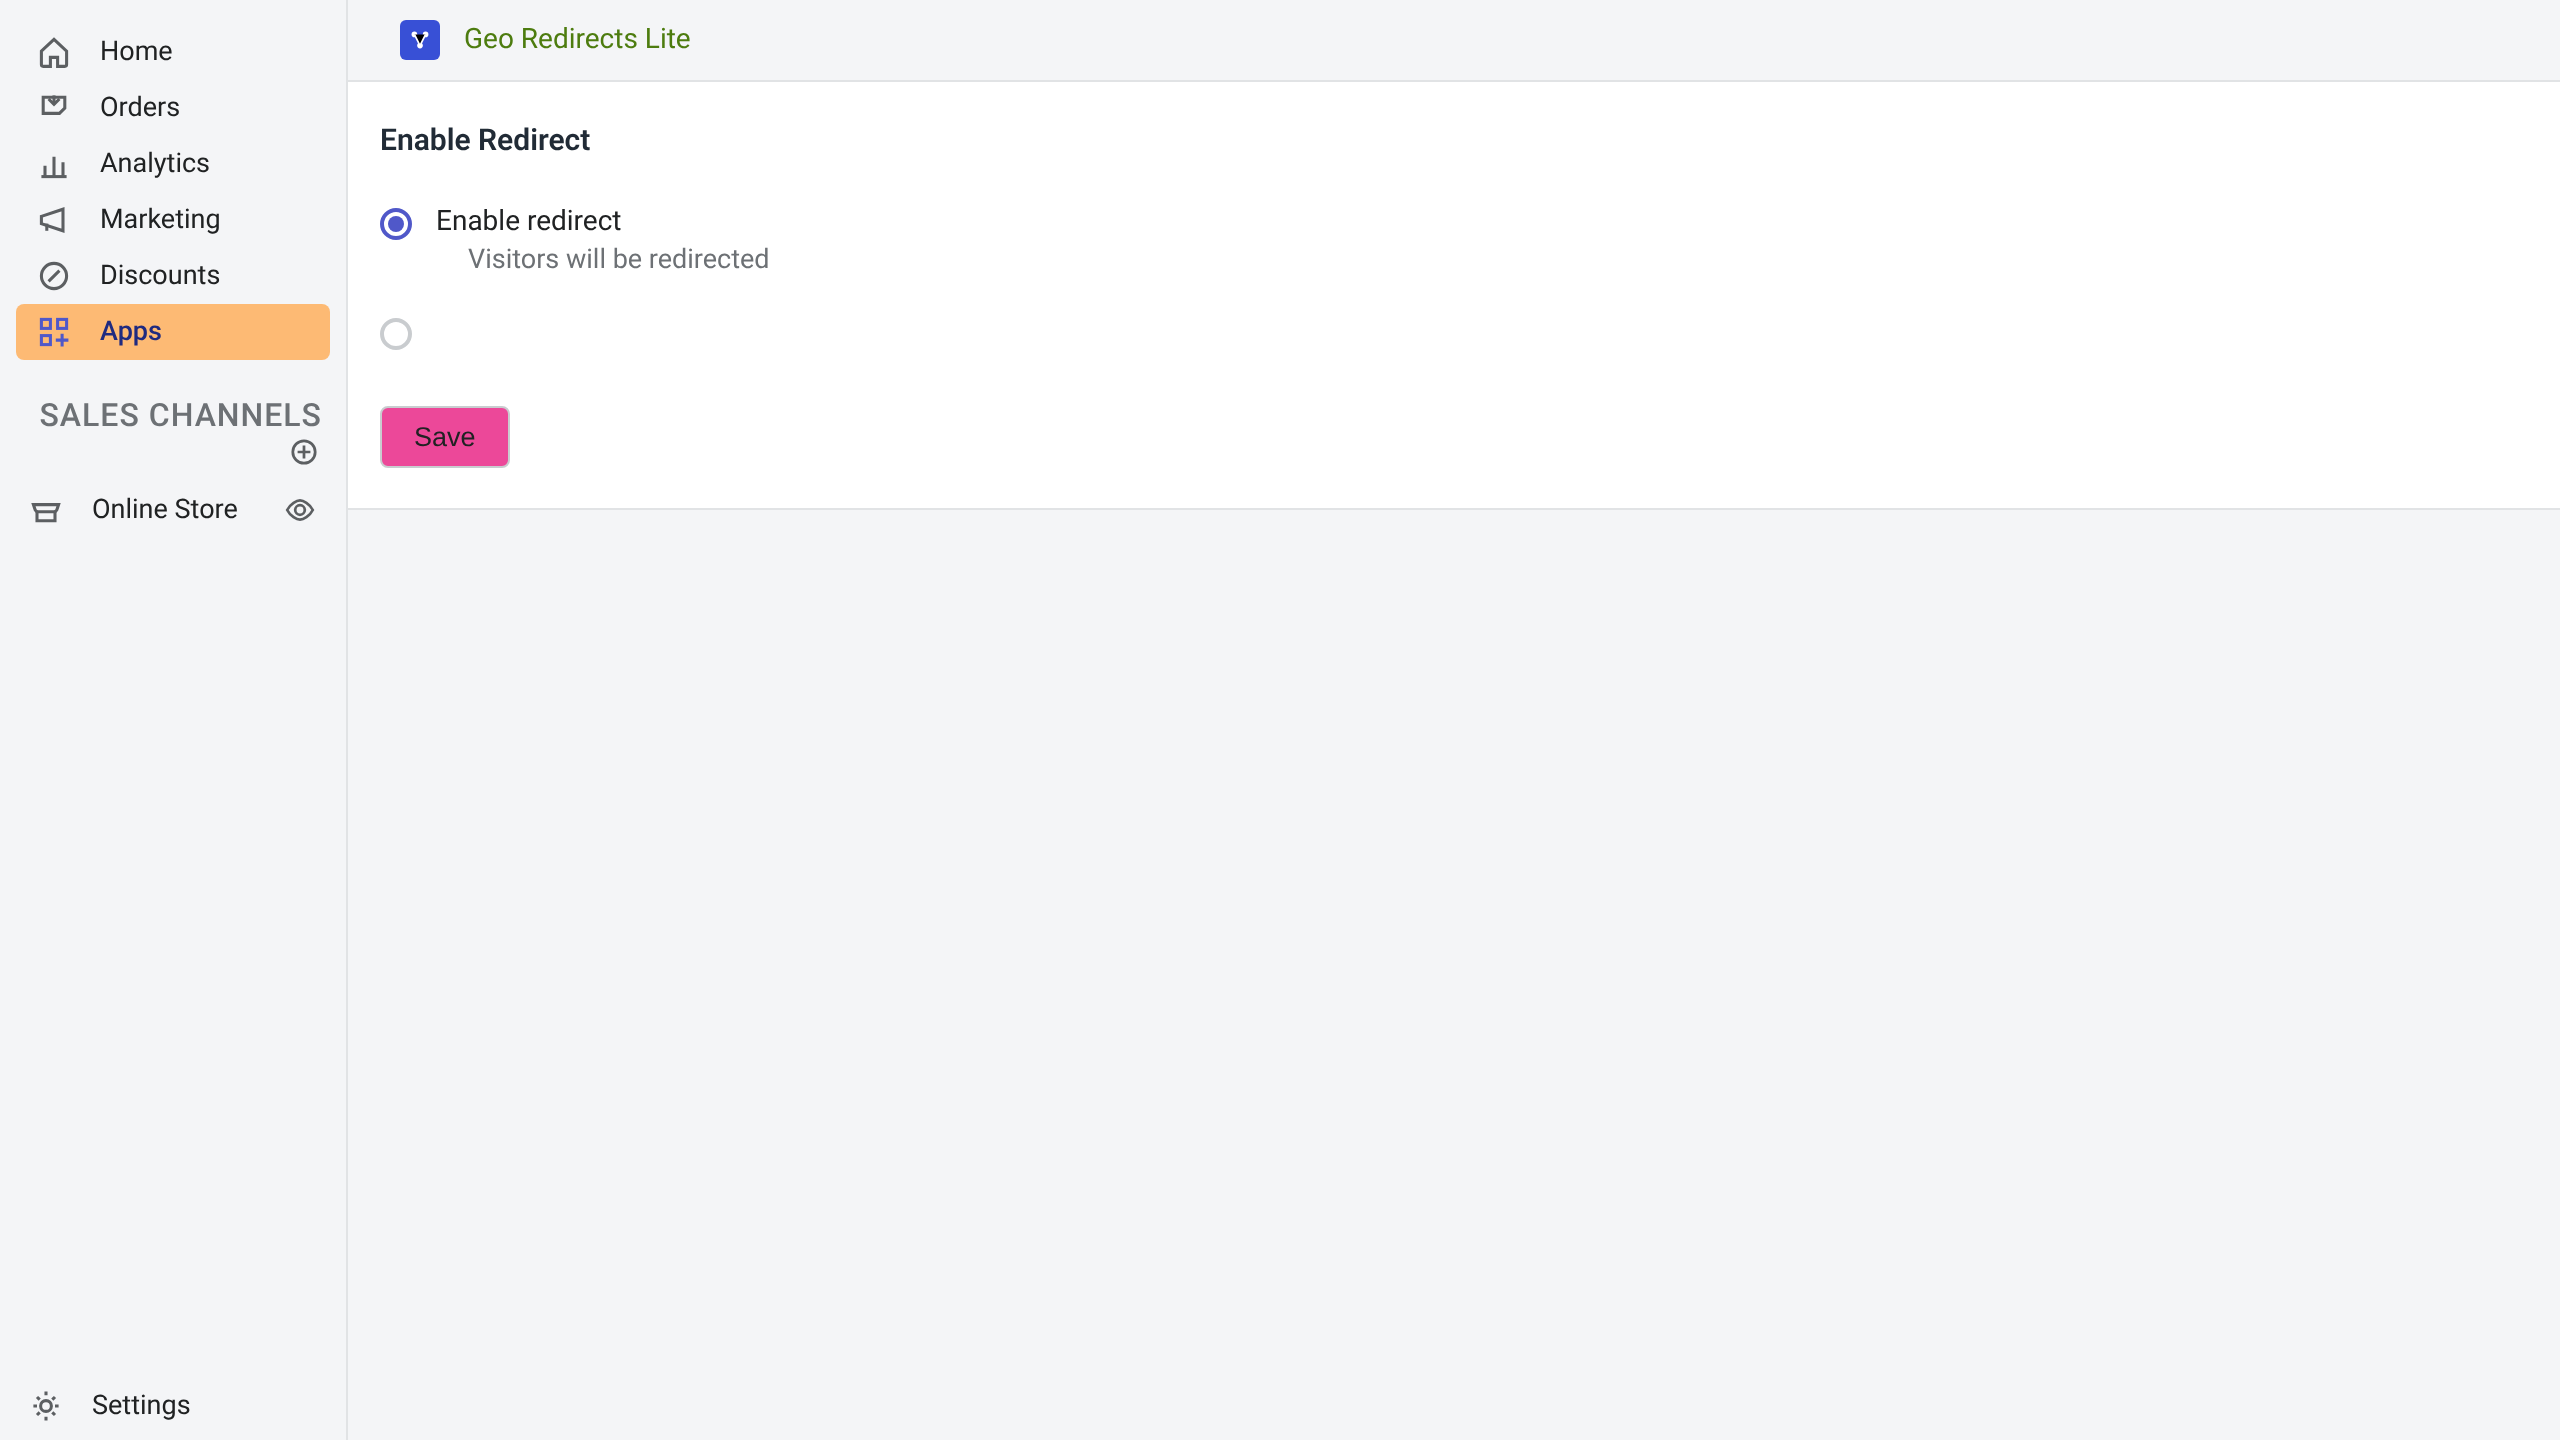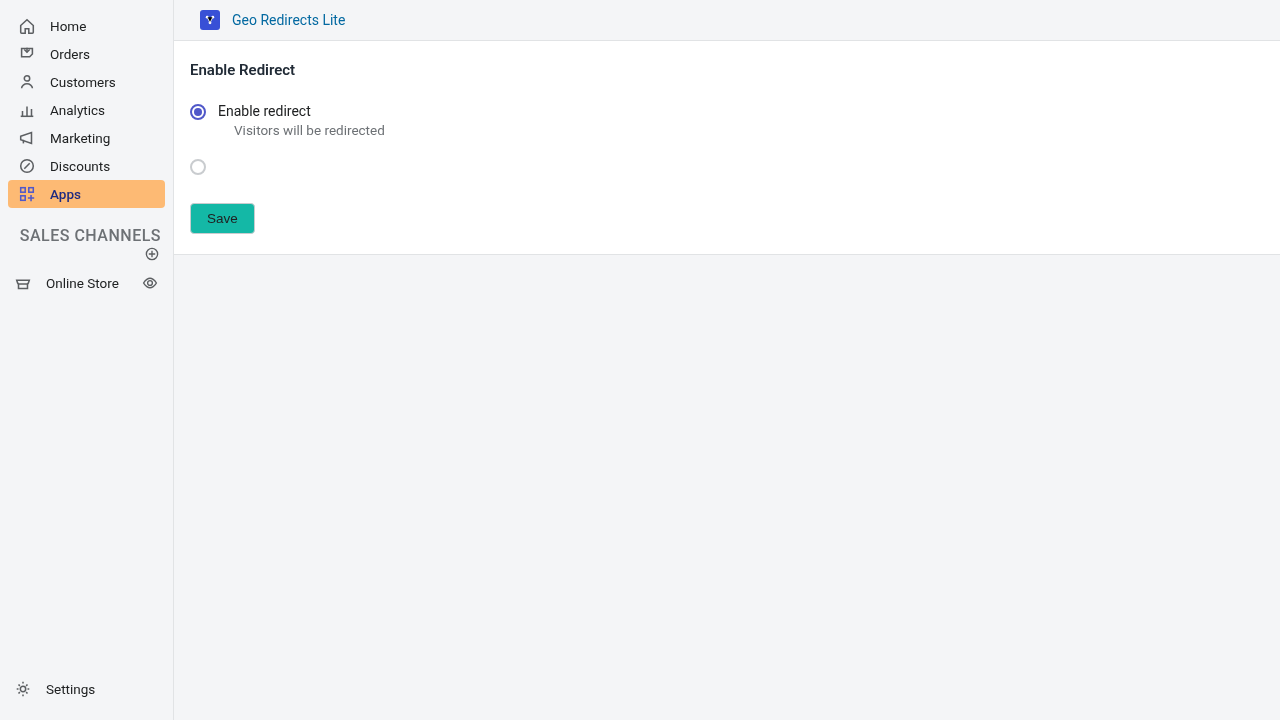--- a/index.html
+++ b/index.html
@@ -57,21 +57,21 @@
   font-size: 13.5px;
   color: #202223;
   cursor: pointer;
 }
 .channel-right-icon { margin-left: auto; color: #8c9196; }
 .spacer { flex: 1; }
 .settings-item {
   display: flex;
   align-items: center;
   gap: 14px;
-  padding: 14px 14px 22px 14px;
+  padding: 14px 14px 8px 14px;
   font-size: 13.5px;
   color: #202223;
   cursor: pointer;
 }
 
 
 .main { flex: 1; background: #f4f5f7; display: flex; flex-direction: column; }
 .app-header {
   display: flex;
   align-items: center;
@@ -79,21 +79,21 @@
   padding: 10px 26px;
   border-bottom: 1px solid #e1e3e5;
   background: #f4f5f7;
 }
 .app-icon {
   width: 20px; height: 20px;
   background: #3850d6;
   border-radius: 3px;
   display: flex; align-items: center; justify-content: center;
 }
-.app-title { font-size: 14px; color: #0369a1; }
+.app-title { font-size: 14px; color: #4d7c0f; }
 
 .tabs {
   display: flex;
   gap: 0;
   padding: 0 18px;
   border-bottom: 1px solid #e1e3e5;
   background: #f4f5f7;
 }
 .tab {
   padding: 12px 14px 10px 14px;
@@ -117,21 +117,21 @@
   border: 2px solid #c9cccf; margin-top: 1px;
   display: flex; align-items: center; justify-content: center;
 }
 .radio.selected { border-color: #5058c9; }
 .radio.selected::after { content: ""; width: 8px; height: 8px; border-radius: 50%; background: #5058c9; }
 .radio-label { font-size: 14px; color: #202223; }
 .radio-help { font-size: 13.5px; color: #6d7175; margin-top: 3px; margin-left: 16px; }
 .save-btn {
   padding: 7px 16px;
   font-size: 13.5px;
-  background: #14b8a6;
+  background: #ec4899;
   border: 1px solid #c9cccf;
   border-radius: 4px;
   cursor: pointer;
   color: #202223;
   margin-top: 8px;
 }
 </style>
 </head>
 <body>
 
@@ -147,29 +147,20 @@
     </li>
     <li class="nav-item">
       <span class="icon-slot">
         <svg viewBox="0 0 20 20" width="18" height="18">
             <path class="icon-stroke" d="M4 4h12v6l-3 3H4V4Z"></path>
             <path class="icon-stroke" d="M10 8V3"></path>
             <path class="icon-stroke" d="M7 5l3 3 3-3"></path>
           </svg>
       </span>
       <span>Orders</span>
-    </li>
-    <li class="nav-item">
-      <span class="icon-slot">
-        <svg viewBox="0 0 20 20" width="18" height="18">
-            <circle class="icon-stroke" cx="10" cy="6" r="3"></circle>
-            <path class="icon-stroke" d="M4 17c0-3 3-5 6-5s6 2 6 5"></path>
-          </svg>
-      </span>
-      <span>Customers</span>
     </li>
     <li class="nav-item">
       <span class="icon-slot">
         <svg viewBox="0 0 20 20" width="18" height="18">
             <path class="icon-stroke" d="M3 17h14"></path>
             <path class="icon-stroke" d="M5 17V11M10 17V6M15 17V9"></path>
           </svg>
       </span>
       <span>Analytics</span>
     </li>

